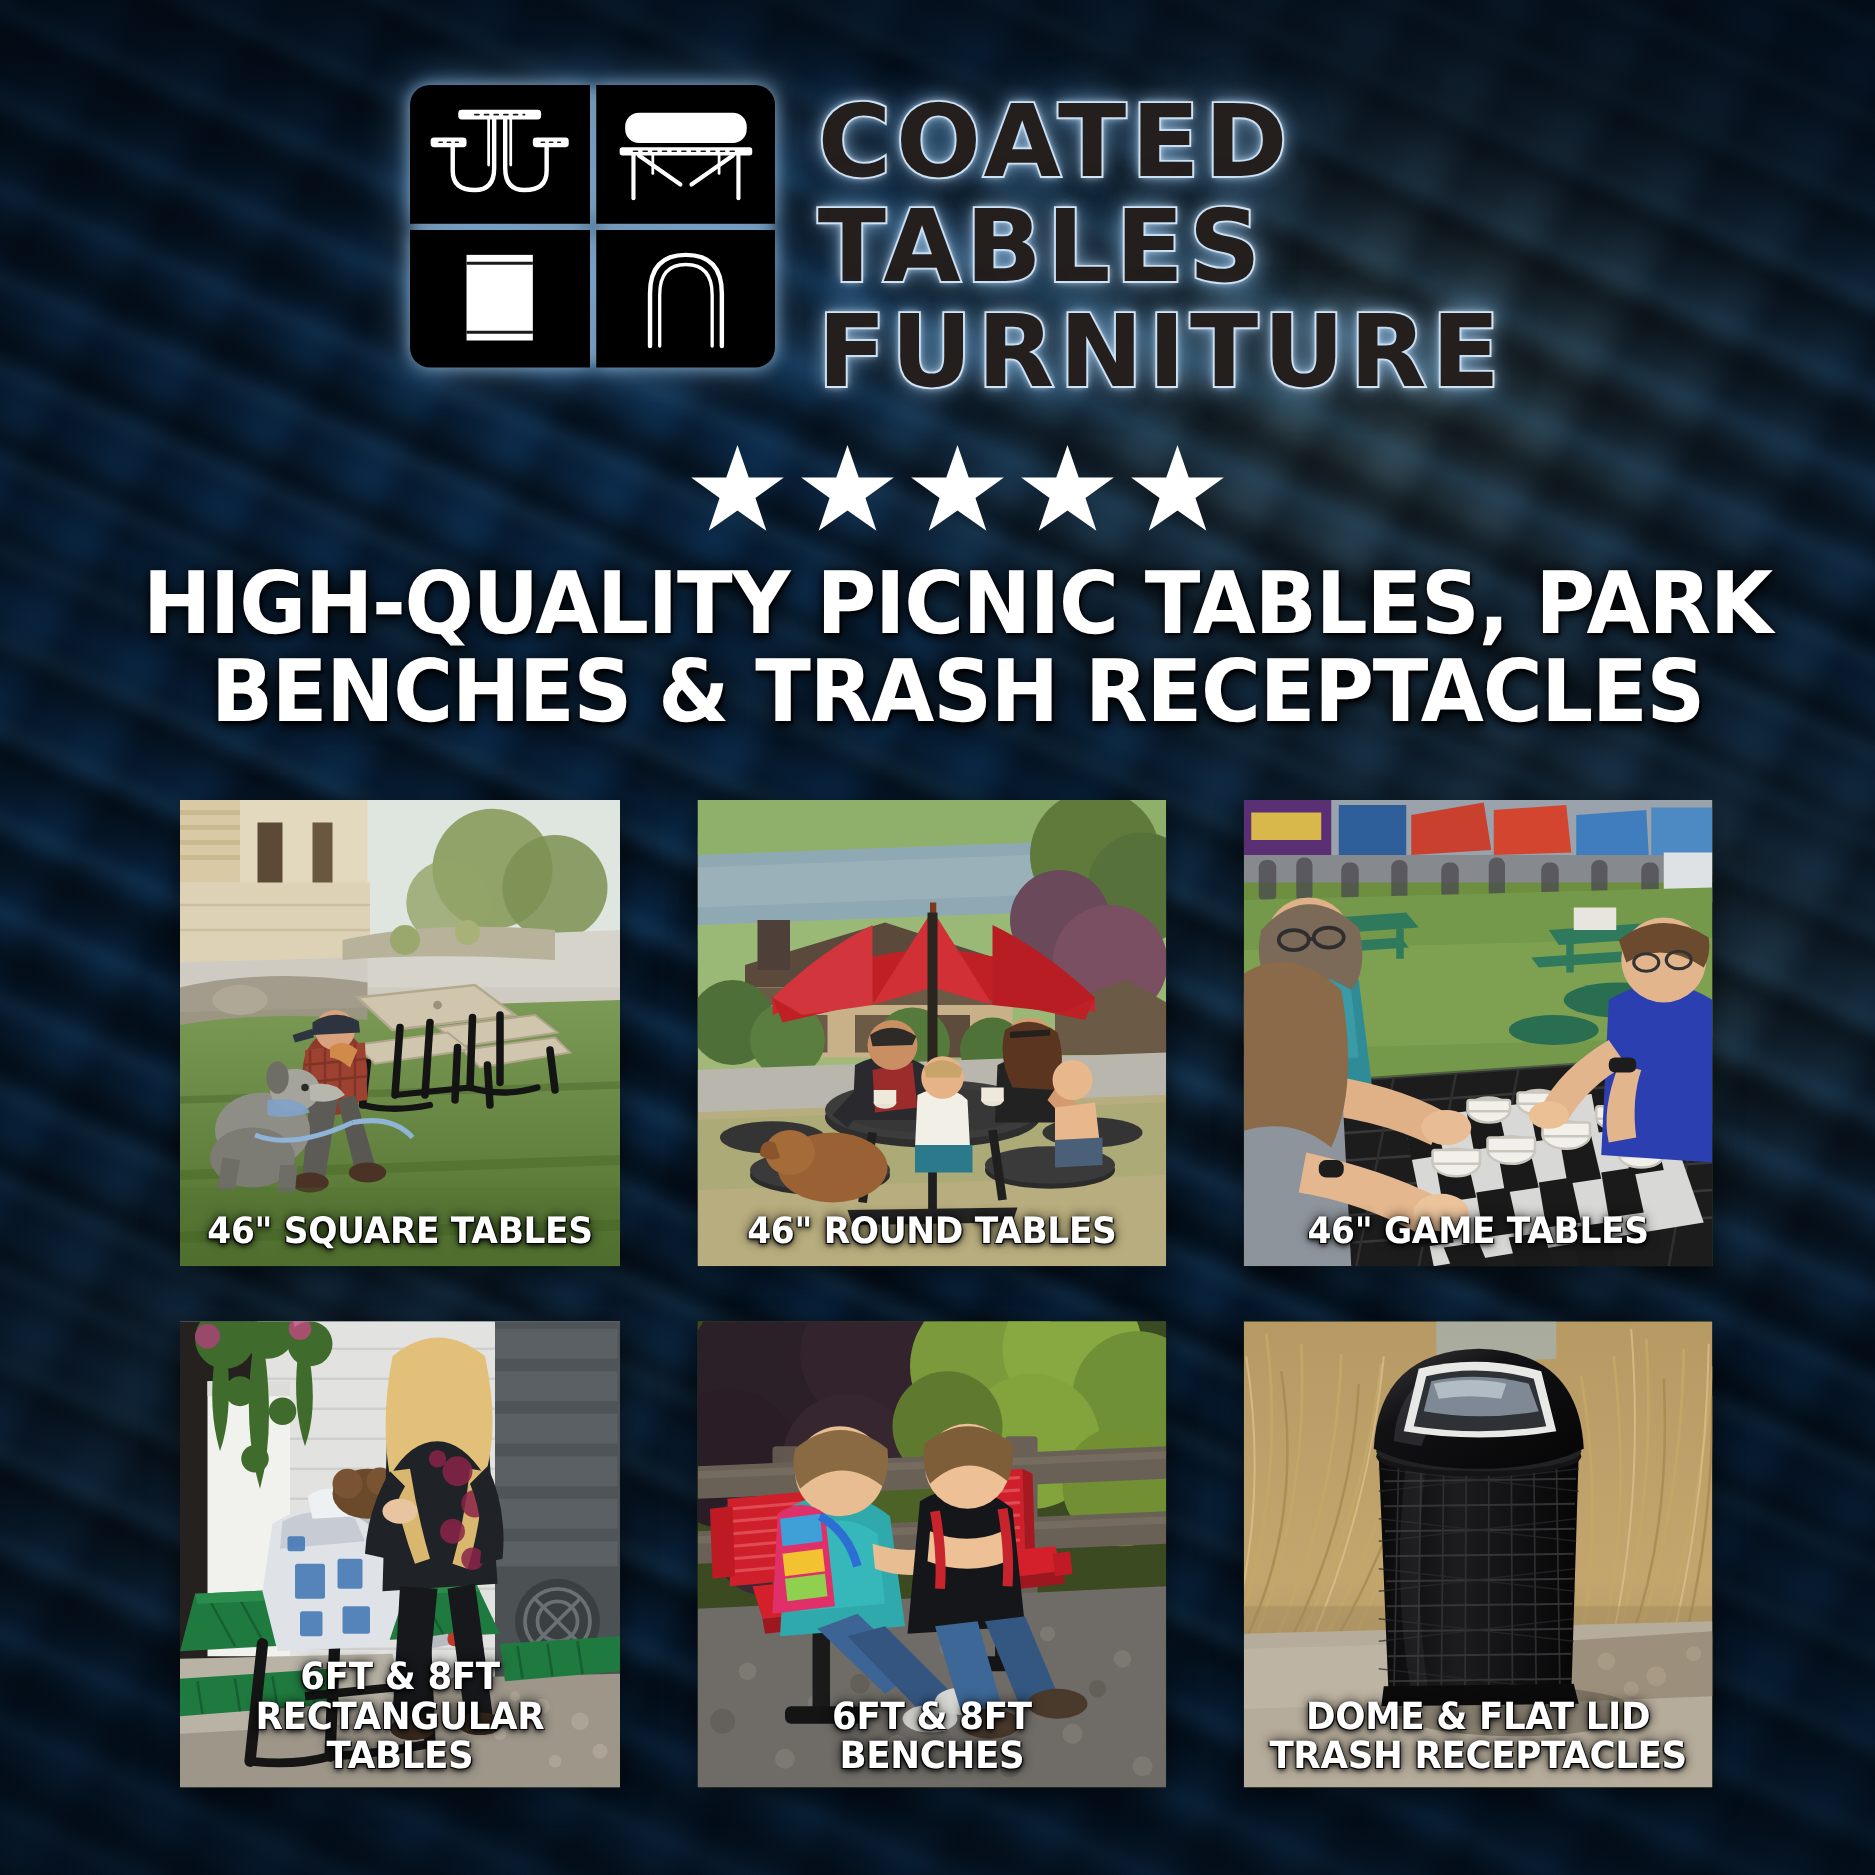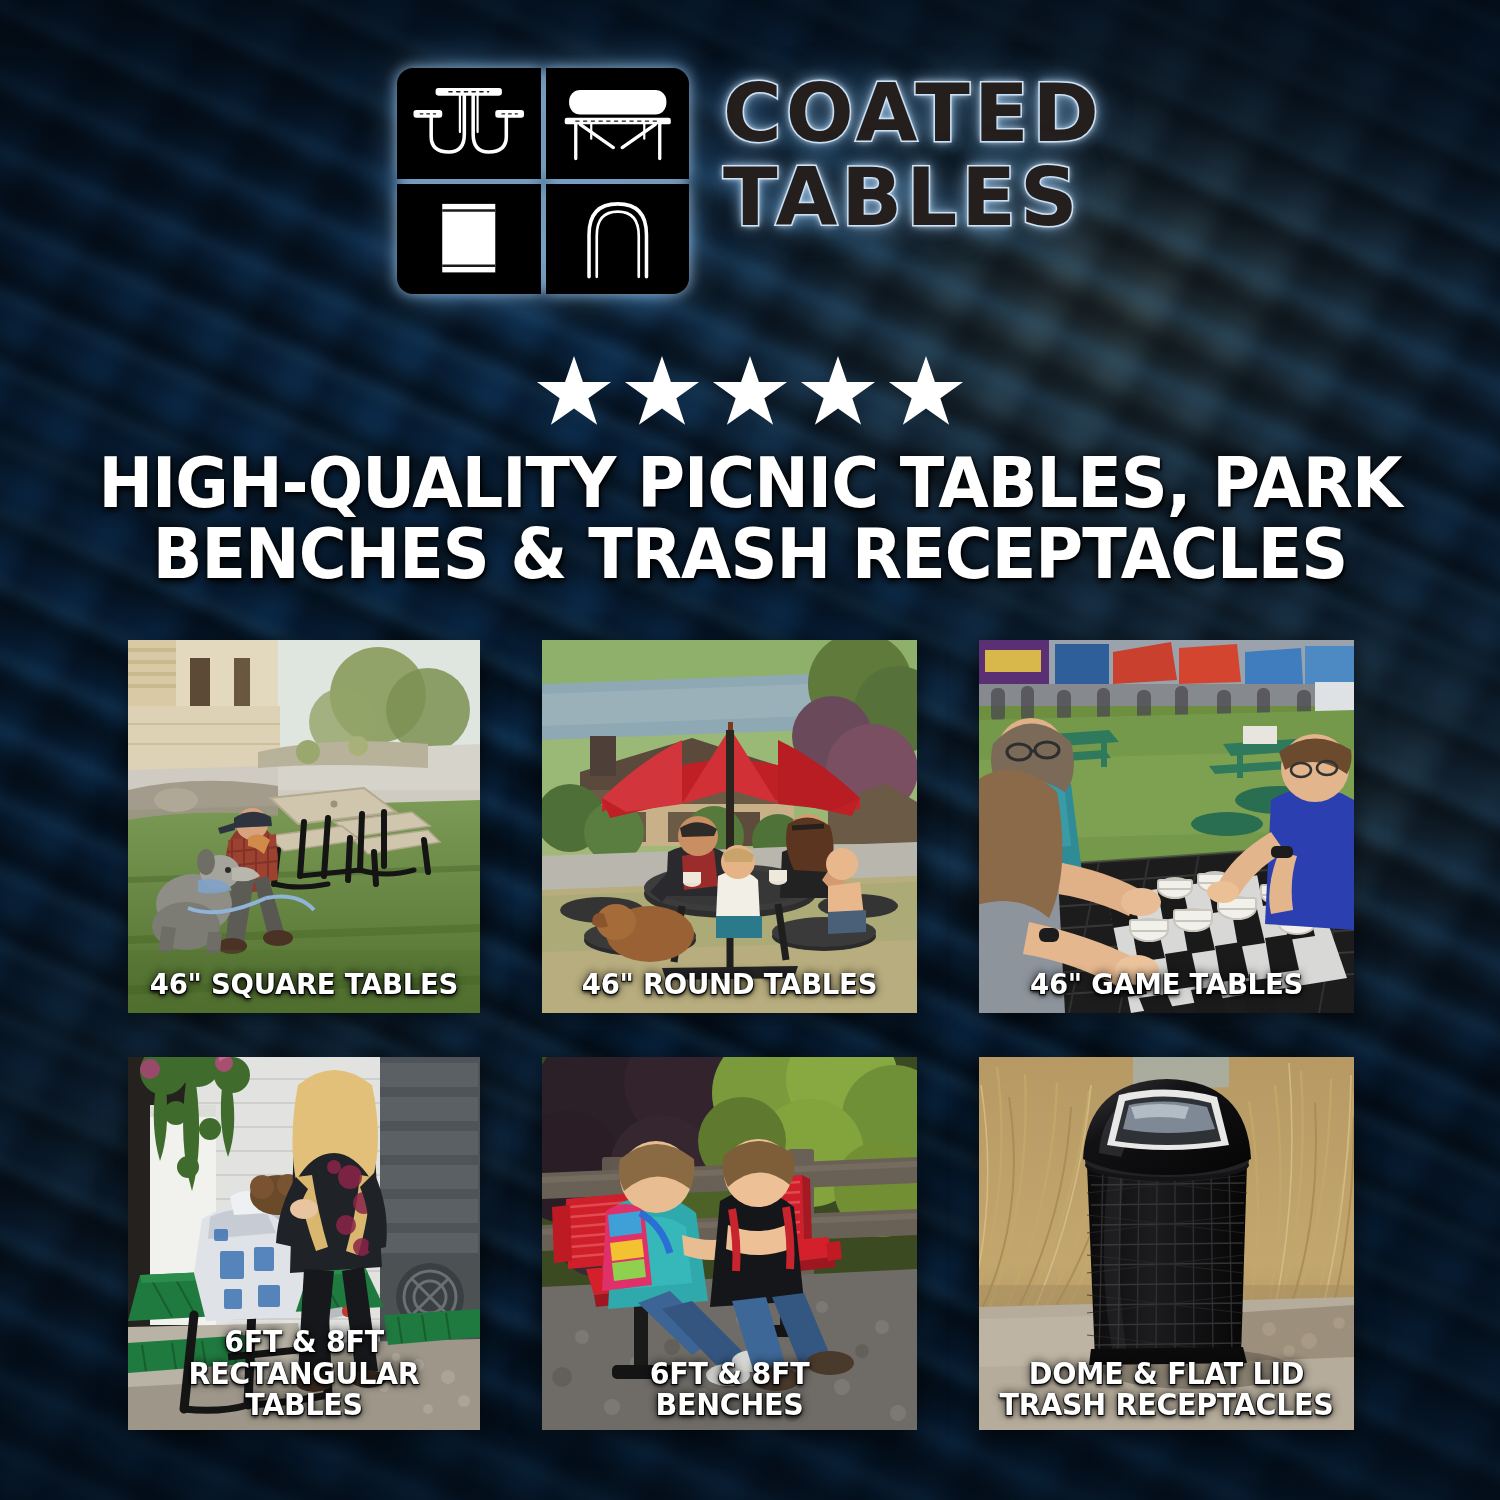--- a/index.html
+++ b/index.html
@@ -49,21 +49,21 @@
     opacity:.8;
   }
   .bg-vig {
     position:absolute; inset:0;
     background:
       radial-gradient(ellipse 1250px 1200px at 750px 700px, rgba(0,0,0,0) 40%, rgba(2,10,20,.48) 100%),
       linear-gradient(180deg, rgba(2,10,20,.40) 0%, rgba(0,0,0,0) 16%, rgba(0,0,0,0) 84%, rgba(2,10,20,.45) 100%);
   }
 
   
-  #page { position:relative; z-index:2; width:1352px; height:1500px; }
+  #page { position:relative; z-index:2; width:1352px; height:1500px;margin-left:16px; }
 
   
   .logo-row {
     position:absolute; top:68px; left:0; width:1500px;
     display:flex; align-items:flex-start; justify-content:center; gap:34px;
   }
   .logo-mark {
     width:292px; height:226px;
     display:grid; grid-template-columns:1fr 1fr; grid-template-rows:1fr 1fr;
     gap:5px;
@@ -218,20 +218,21 @@
           <path d="M34 84 L34 46 Q34 18 60 18 Q86 18 86 46 L86 84"></path>
           <path d="M41 84 L41 47 Q41 25 60 25 Q79 25 79 47 L79 84" stroke-width="2.4"></path>
         </svg>
       </div>
 
     </div>
 
     <div class="logo-words">
       <div class="logo-word">COATED</div>
       <div class="logo-word">TABLES</div>
+      <div class="logo-word">FURNITURE</div>
     </div>
 
   </div>
 
   <div class="stars">
     <span class="star"></span>
     <span class="star"></span>
     <span class="star"></span>
     <span class="star"></span>
     <span class="star"></span>

